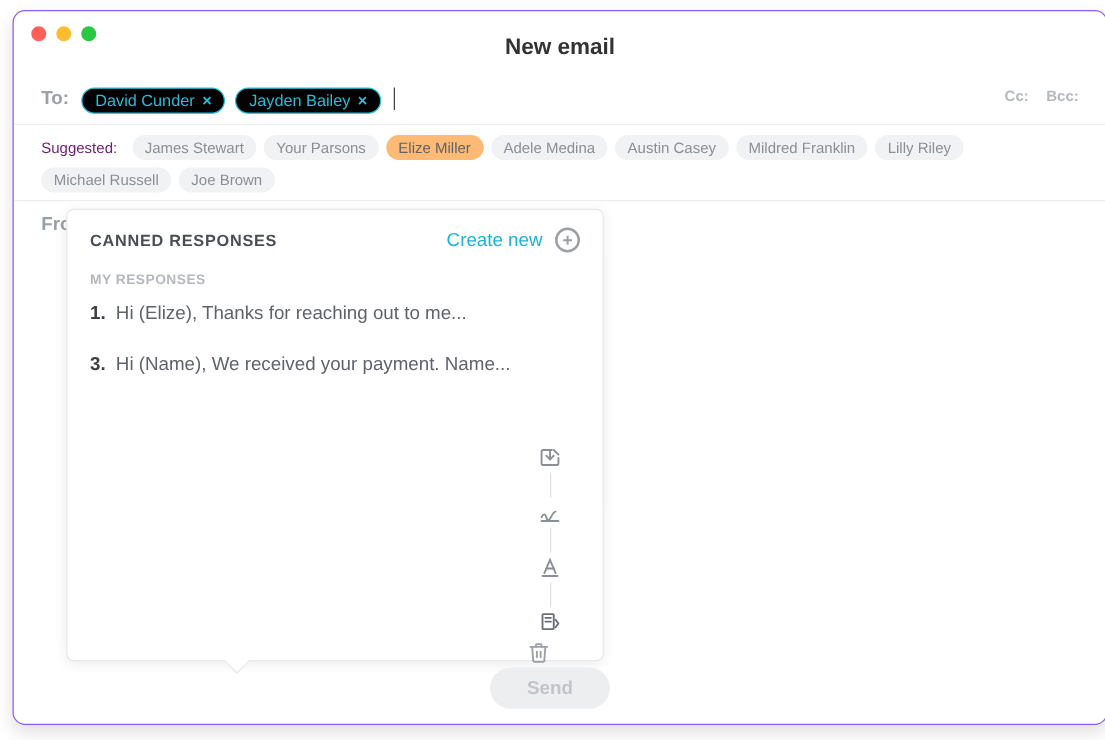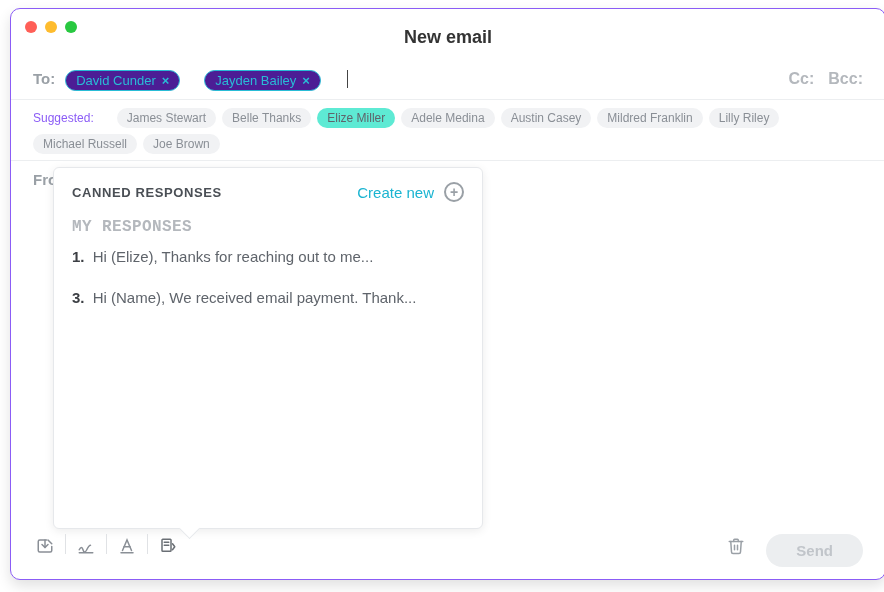--- a/index.html
+++ b/index.html
@@ -49,68 +49,68 @@
     font-size: 15px;
   }
   .to-row {
     border-bottom: 1px solid #eceef0;
     padding: 6px 22px 8px;
   }
   .pill {
     display: inline-flex;
     align-items: center;
     border: 1px solid #29bcd6;
-    background: #4c1d95;
+    background: #000000;
     color: #29bcd6;
     border-radius: 14px;
     padding: 2px 10px;
     font-size: 13px;
-    margin-right: 24px;
+    margin-right: 8px;
     gap: 6px;
   }
   .pill .x {
     font-weight: 700;
     cursor: pointer;
   }
   .cursor-caret {
     width: 1px; height: 18px;
     background: #444;
     margin-left: 2px;
   }
   .spacer { flex: 1; }
   .ccbcc {
     color: #b4b8bd;
     font-weight: 600;
-    font-size: 16px;
+    font-size: 12px;
     margin-left: 14px;
     cursor: pointer;
   }
   .suggested-row {
     padding: 8px 22px 6px;
     display: flex;
     flex-wrap: wrap;
     align-items: center;
     gap: 6px;
     font-size: 12px;
   }
   .suggested-label {
-    color: #8b5cf6;
+    color: #701a75;
     font-size: 12px;
-    margin-right: 17px;
+    margin-right: 6px;
   }
   .sugg-pill {
     background: #f1f2f4;
     color: #8a8f96;
     border-radius: 12px;
     padding: 3px 10px;
     font-size: 12px;
     cursor: pointer;
   }
   .sugg-pill.selected {
-    background: #5eead4;
+    background: #fdba74;
     color: #5f646b;
   }
   .from-row {
     padding: 10px 22px 10px;
     border-top: 1px solid #eceef0;
     display: flex;
     align-items: center;
     font-size: 15px;
   }
   .from-label {
@@ -177,45 +177,45 @@
     border-radius: 50%;
     display: flex;
     align-items: center;
     justify-content: center;
     color: #9aa0a6;
     font-size: 14px;
     font-weight: 700;
     cursor: pointer;
   }
   .pop-sub {
-    font-size: 16px;
+    font-size: 11px;
     font-weight: 600;
     color: #b4b8bd;
     letter-spacing: 0.4px;
     margin: 16px 0 10px;
-    font-family: Liberation Mono, monospace;
   }
   .resp {
     font-size: 15px;
     color: #5f646b;
     margin: 12px 0 24px;
     cursor: pointer;
   }
   .resp b {
     color: #3c3f44;
     font-weight: 700;
     margin-right: 4px;
   }
   .footer {
     position: absolute;
     bottom: 12px;
-    left: 0; right: 0;
+    left: 0; right: 16px;
     padding: 0 22px;
     display: flex;
-    align-items: flex-start;
+    align-items: center;
+    flex-direction: column;
   }
   .icon-btn {
     width: 24px; height: 24px;
     display: flex;
     align-items: center;
     justify-content: center;
     color: #8a8f96;
     cursor: pointer;
   }
   .icon-sep {
@@ -259,21 +259,21 @@
     </span>
     <span class="cursor-caret"></span>
     <span class="spacer"></span>
     <span class="ccbcc">Cc:</span>
     <span class="ccbcc">Bcc:</span>
   </div>
 
   <div class="suggested-row">
     <span class="suggested-label">Suggested:</span>
     <span class="sugg-pill">James Stewart</span>
-    <span class="sugg-pill">Belle Thanks</span>
+    <span class="sugg-pill">Your Parsons</span>
     <span class="sugg-pill selected">Elize Miller</span>
     <span class="sugg-pill">Adele Medina</span>
     <span class="sugg-pill">Austin Casey</span>
     <span class="sugg-pill">Mildred Franklin</span>
     <span class="sugg-pill">Lilly Riley</span>
     <span class="sugg-pill">Michael Russell</span>
     <span class="sugg-pill">Joe Brown</span>
   </div>
 
   <div class="from-row">
@@ -293,21 +293,21 @@
       <span class="plus-circle">+</span>
     </div>
     <div class="pop-sub">MY RESPONSES</div>
 
     <div class="resp">
       <b>1.</b>
       <span>Hi (Elize), Thanks for reaching out to me...</span>
     </div>
     <div class="resp">
       <b>3.</b>
-      <span> Hi (Name), We received email payment. Thank...</span>
+      <span> Hi (Name), We received your payment. Name...</span>
     </div>
   </div>
 
   <div class="footer">
     <div class="icon-btn">
       <svg width="18" height="18" viewBox="0 0 24 24" fill="none" stroke="#8a8f96" stroke-width="2" stroke-linecap="round" stroke-linejoin="round">
           <path d="M21 12.5V18a2 2 0 0 1-2 2H5a2 2 0 0 1-2-2V6a2 2 0 0 1 2-2h9"></path>
           <path d="M16 4l5 5"></path>
           <path d="M12 14V4"></path>
           <path d="M8 10l4 4 4-4"></path>

